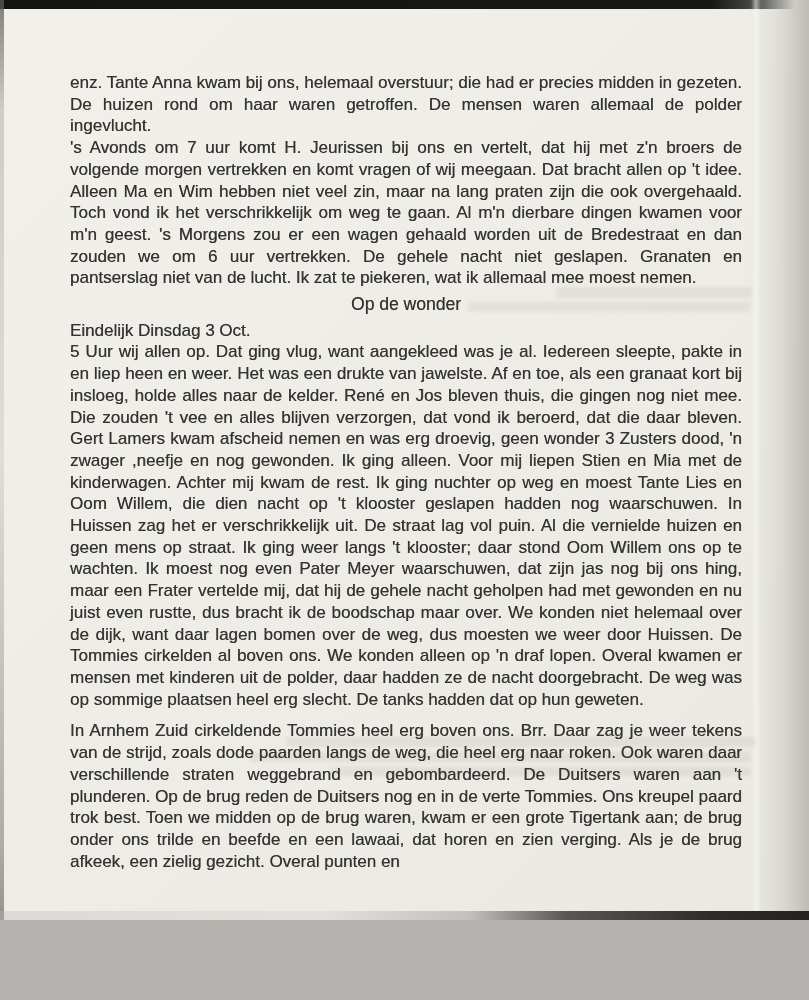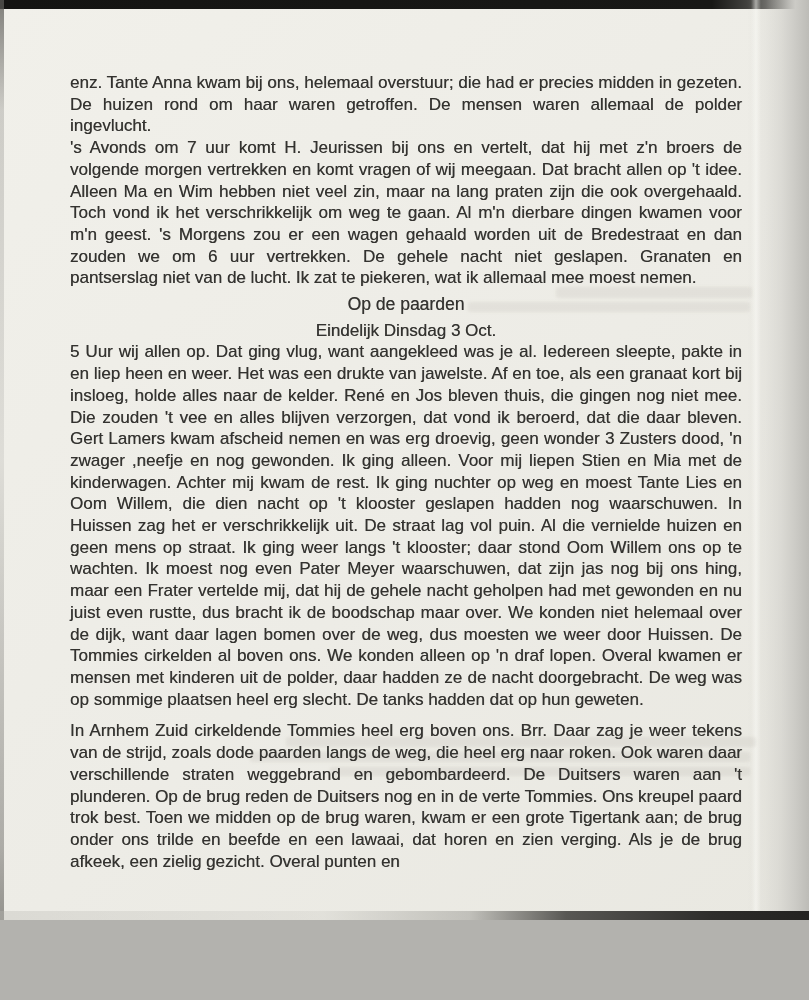--- a/index.html
+++ b/index.html
@@ -75,21 +75,21 @@
     text-shadow: 0.3px 0 0 rgba(51,50,47,0.65);
   }
   .para { margin: 0; }
   .section-heading {
     margin: 5px 0 4px 0;
     font-size: 17.5px;
     font-weight: normal;
     text-align: center;
     line-height: 21.7px;
   }
-  .date-line { text-align: center; }
+  .date-line { text-align: left; }
   .para.spaced { margin-top: 10px; }
   .page-number {
     position: absolute;
     left: 73px; top: 922px;
     font-size: 14px;
     font-weight: bold;
     color: #2f2e2b;
     letter-spacing: 0.5px;
     text-shadow: 0.3px 0 0 rgba(47,46,43,0.65);
   }
@@ -107,21 +107,21 @@
 
   <div class="smudge s1"></div>
   <div class="smudge s2"></div>
   <div class="smudge s3"></div>
   <div class="smudge s4"></div>
   <div class="smudge s5"></div>
 
   <div class="content">
     <p class="para">enz. Tante Anna kwam bij ons, helemaal overstuur; die had er precies midden in gezeten. De huizen rond om haar waren getroffen. De mensen waren allemaal de polder ingevlucht.</p>
     <p class="para">'s Avonds om 7 uur komt H. Jeurissen bij ons en vertelt, dat hij met z'n broers de volgende morgen vertrekken en komt vragen of wij meegaan. Dat bracht allen op 't idee. Alleen Ma en Wim hebben niet veel zin, maar na lang praten zijn die ook overgehaald. Toch vond ik het verschrikkelijk om weg te gaan. Al m'n dierbare dingen kwamen voor m'n geest. 's Morgens zou er een wagen gehaald worden uit de Bredestraat en dan zouden we om 6 uur vertrekken. De gehele nacht niet geslapen. Granaten en pantserslag niet van de lucht. Ik zat te piekeren, wat ik allemaal mee moest nemen.</p>
-    <h2 class="section-heading">Op de paarden</h2>
+    <h2 class="section-heading">Op de wonder</h2>
     <p class="para date-line">Eindelijk Dinsdag 3 Oct.</p>
     <p class="para">5 Uur wij allen op. Dat ging vlug, want aangekleed was je al. Iedereen sleepte, pakte in en liep heen en weer. Het was een drukte van jawelste. Af en toe, als een granaat kort bij insloeg, holde alles naar de kelder. René en Jos bleven thuis, die gingen nog niet mee. Die zouden 't vee en alles blijven verzorgen, dat vond ik beroerd, dat die daar bleven. Gert Lamers kwam afscheid nemen en was erg droevig, geen wonder 3 Zusters dood, 'n zwager ,neefje en nog gewonden. Ik ging alleen. Voor mij liepen Stien en Mia met de kinderwagen. Achter mij kwam de rest. Ik ging nuchter op weg en moest Tante Lies en Oom Willem, die dien nacht op 't klooster geslapen hadden nog waarschuwen. In Huissen zag het er verschrikkelijk uit. De straat lag vol puin. Al die vernielde huizen en geen mens op straat. Ik ging weer langs 't klooster; daar stond Oom Willem ons op te wachten. Ik moest nog even Pater Meyer waarschuwen, dat zijn jas nog bij ons hing, maar een Frater vertelde mij, dat hij de gehele nacht geholpen had met gewonden en nu juist even rustte, dus bracht ik de boodschap maar over. We konden niet helemaal over de dijk, want daar lagen bomen over de weg, dus moesten we weer door Huissen. De Tommies cirkelden al boven ons. We konden alleen op 'n draf lopen. Overal kwamen er mensen met kinderen uit de polder, daar hadden ze de nacht doorgebracht. De weg was op sommige plaatsen heel erg slecht. De tanks hadden dat op hun geweten.</p>
     <p class="para spaced">In Arnhem Zuid cirkeldende Tommies heel erg boven ons. Brr. Daar zag je weer tekens van de strijd, zoals dode paarden langs de weg, die heel erg naar roken. Ook waren daar verschillende straten weggebrand en gebombardeerd. De Duitsers waren aan 't plunderen. Op de brug reden de Duitsers nog en in de verte Tommies. Ons kreupel paard trok best. Toen we midden op de brug waren, kwam er een grote Tigertank aan; de brug onder ons trilde en beefde en een lawaai, dat horen en zien verging. Als je de brug afkeek, een zielig gezicht. Overal punten en</p>
   </div>
 
   <div class="page-number">142</div>
 
 </div>
 
 </body></html>

